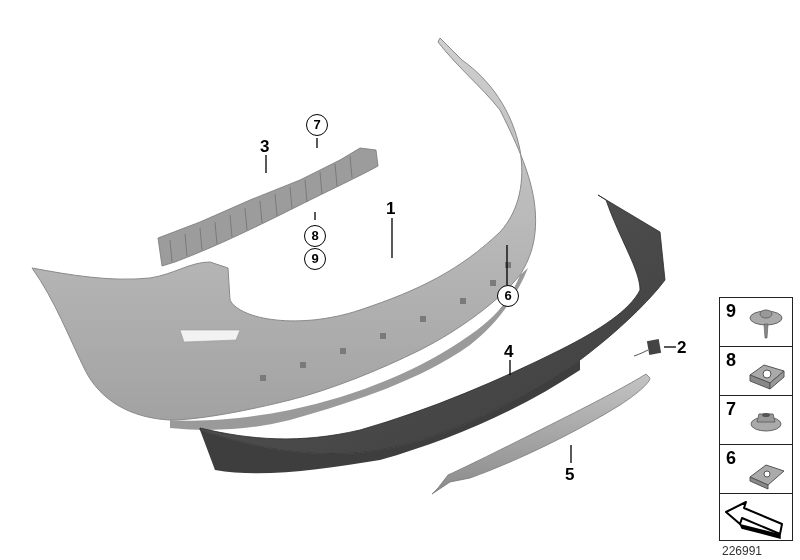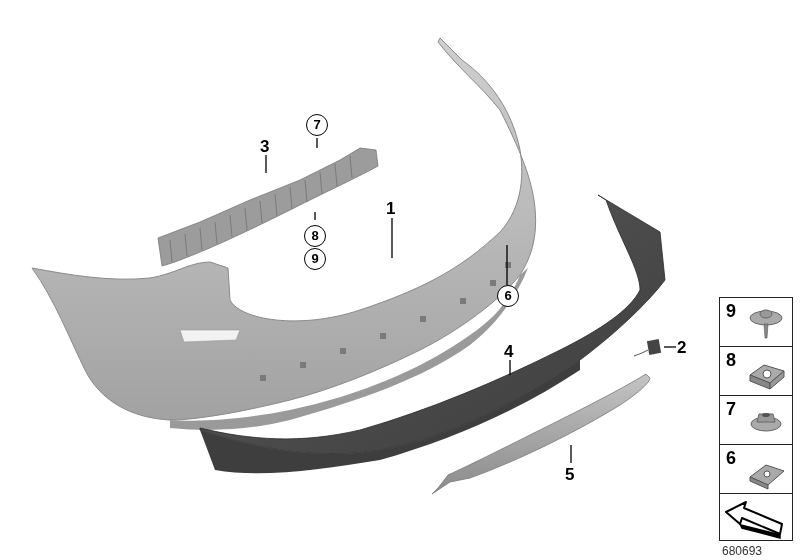--- a/index.html
+++ b/index.html
@@ -144,14 +144,14 @@
       </svg>
     </div>
     <div class="cell">
       <svg width="72" height="46">
         <path d="M6,18 L26,8 L24,14 L62,30 L60,40 L22,24 L20,30 Z" fill="#fff" stroke="#000" stroke-width="2" stroke-linejoin="round"></path>
         <path d="M20,30 L22,34 L60,44 L60,40" fill="#000" stroke="#000" stroke-width="1.5"></path>
       </svg>
     </div>
   </div>
 
-  <span class="docnum">680693</span>
+  <span class="docnum">226991</span>
 </div>
 
 </body></html>

